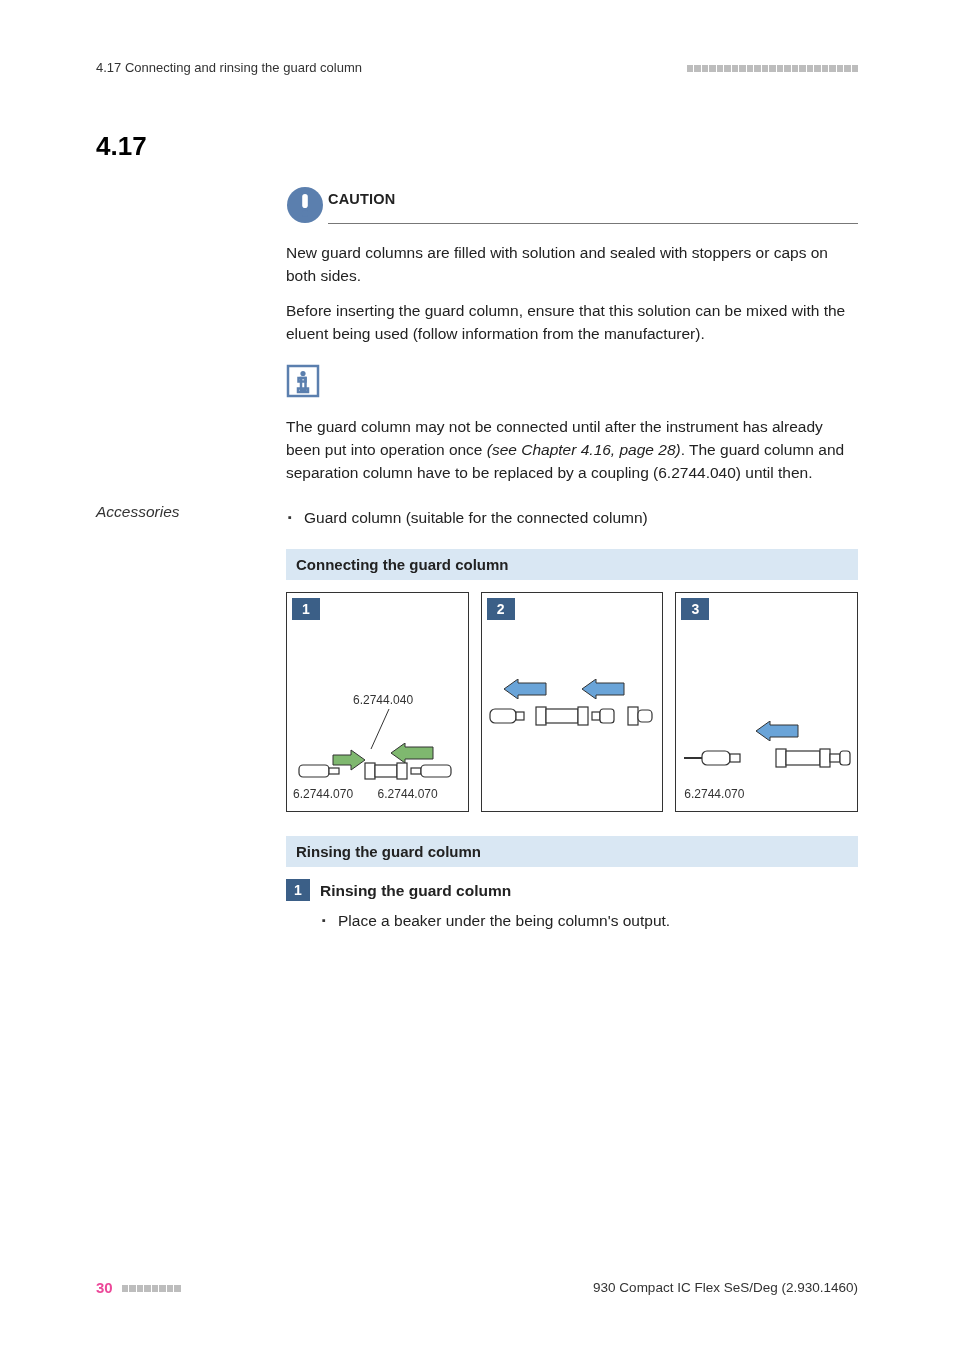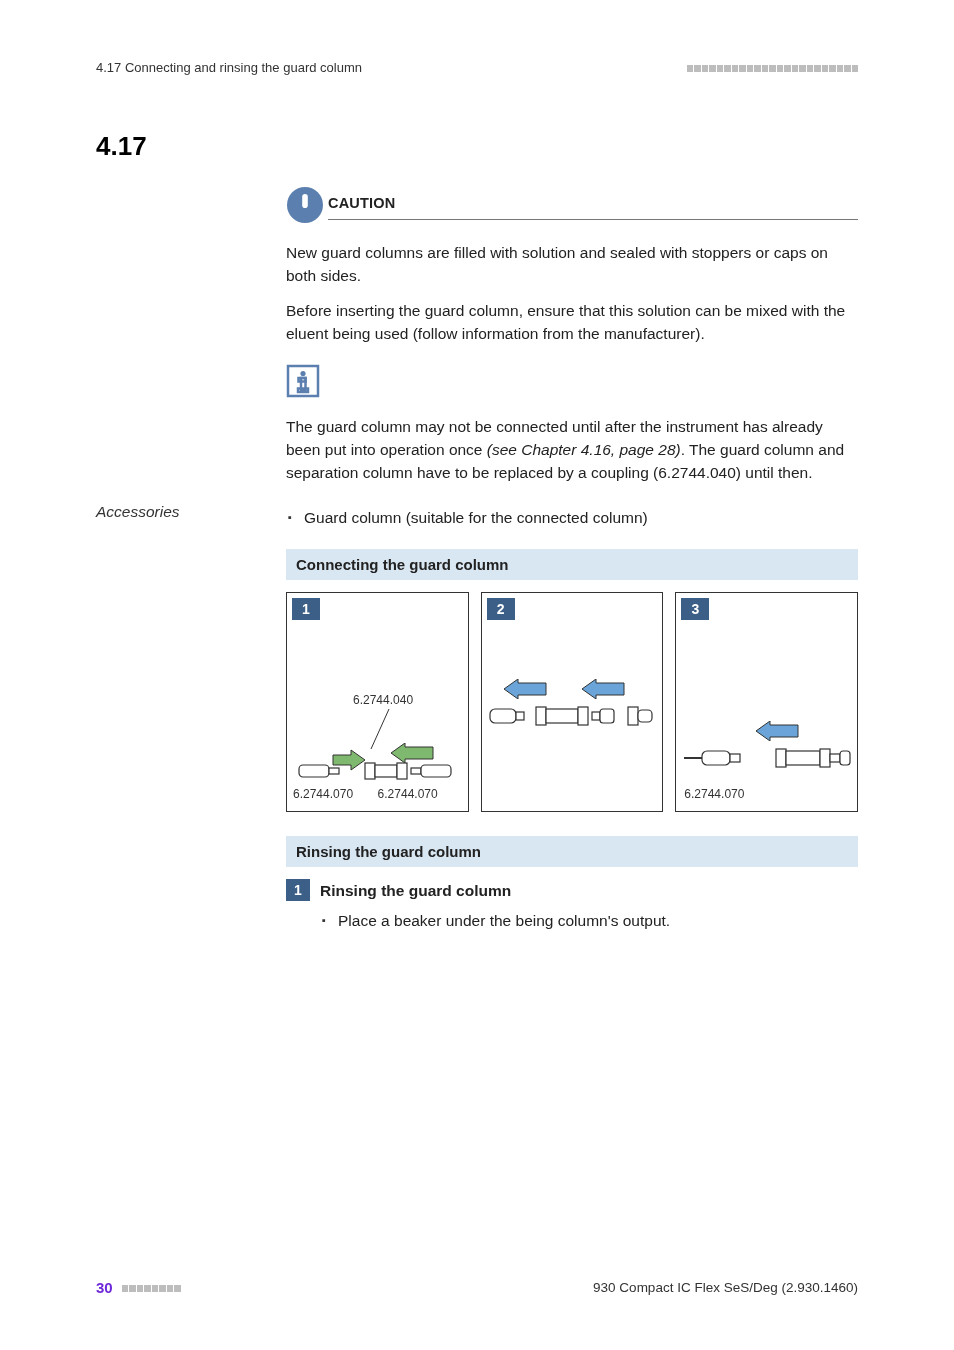--- a/index.html
+++ b/index.html
@@ -19,21 +19,21 @@
   
   .body-row { display: flex; }
   .left-col { width: 190px; flex-shrink: 0; padding-right: 24px; }
   .left-col .label { font-style: italic; font-size: 15.5px; color: #333; }
   .right-col { flex: 1; }
 
   
   .callout { margin-bottom: 18px; }
   .callout-head { display: flex; align-items: center; margin-bottom: 14px; }
   .callout-icon { width: 42px; flex-shrink: 0; }
-  .callout-title { font-weight: 700; font-size: 14.5px; letter-spacing: 0.2px; border-bottom: 1px solid #777; padding-bottom: 8px; flex: 1; }
+  .callout-title { font-weight: 700; font-size: 14.5px; letter-spacing: 0.2px; border-bottom: 1px solid #777; padding-bottom: 16px; flex: 1; }
   .callout p { font-size: 15.5px; line-height: 1.48; margin-bottom: 12px; color: #222; }
   .callout p .ital { font-style: italic; }
 
   
   .para { font-size: 15.5px; line-height: 1.5; color: #222; margin-bottom: 10px; }
   ul.bul { list-style: none; padding-left: 18px; font-size: 15.5px; margin: 6px 0 22px 0; }
   ul.bul li::before { content: "▪"; color: #333; display: inline-block; width: 16px; margin-left: -16px; font-size: 11px; vertical-align: 2px; }
 
   
   .bluebar { background: #d9e7f3; font-weight: 700; font-size: 15px; padding: 7px 10px; margin-bottom: 12px; }
@@ -49,21 +49,21 @@
 
   
   .steprow { display: flex; align-items: flex-start; font-size: 15.5px; margin: 8px 0 10px 0; }
   .stepnum { background: #3b5f87; color: #fff; font-weight: 700; width: 24px; height: 22px; font-size: 14px; display: flex; align-items: center; justify-content: center; margin-right: 10px; flex-shrink: 0; }
   .steptitle { font-weight: 700; line-height: 1.5; }
   ul.stepbul { list-style: none; padding-left: 52px; font-size: 15.5px; }
   ul.stepbul li::before { content: "▪"; color: #333; display: inline-block; width: 16px; margin-left: -16px; font-size: 11px; vertical-align: 2px; }
 
   
   .footer { position: absolute; bottom: 54px; left: 96px; right: 96px; display: flex; justify-content: space-between; align-items: center; font-size: 13.5px; color: #333; }
-  .footer .pgnum { font-weight: 700; font-size: 15px; color: #6d28d9; }
+  .footer .pgnum { font-weight: 700; font-size: 15px; color: #ec4899; }
   .footer .boxes span { background: #bdbdbd; width: 6.5px; height: 7.5px; margin-left: 1px; }
   .footer-left { display: flex; align-items: center; gap: 8px; }
 
   
   .ico-caution circle { fill: #5b7fae; }
   .ico-note rect { fill: none; stroke: #5b7fae; stroke-width: 2.5; }
 </style>
 </head>
 <body>
 <div class="page">

